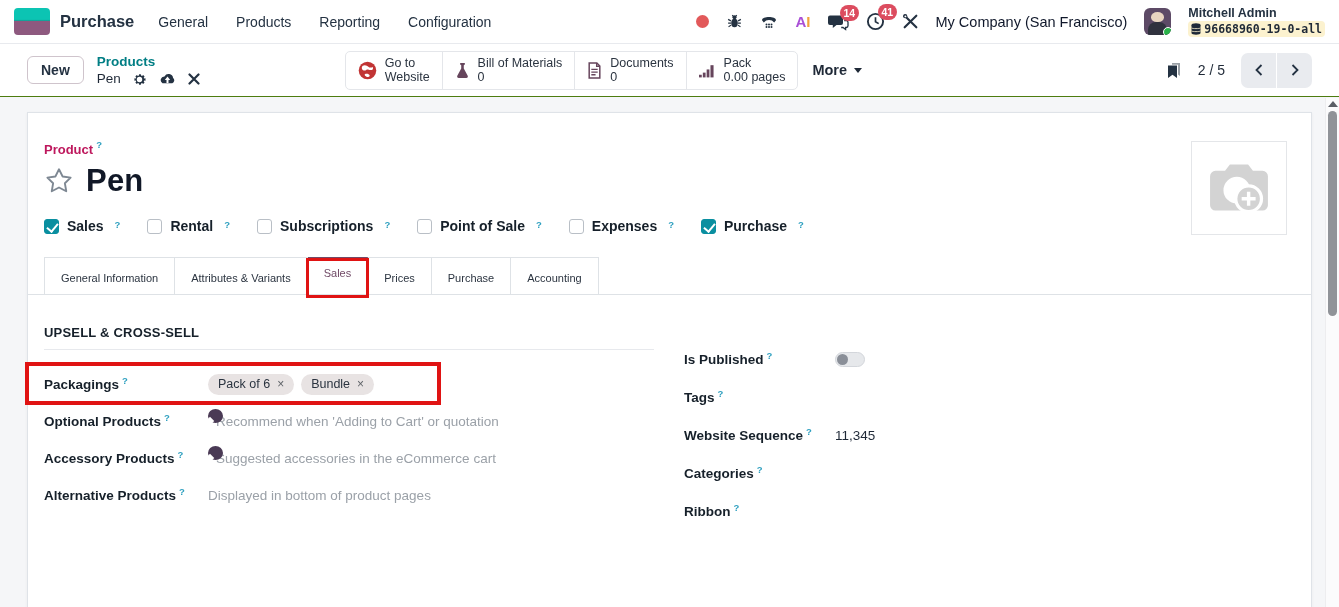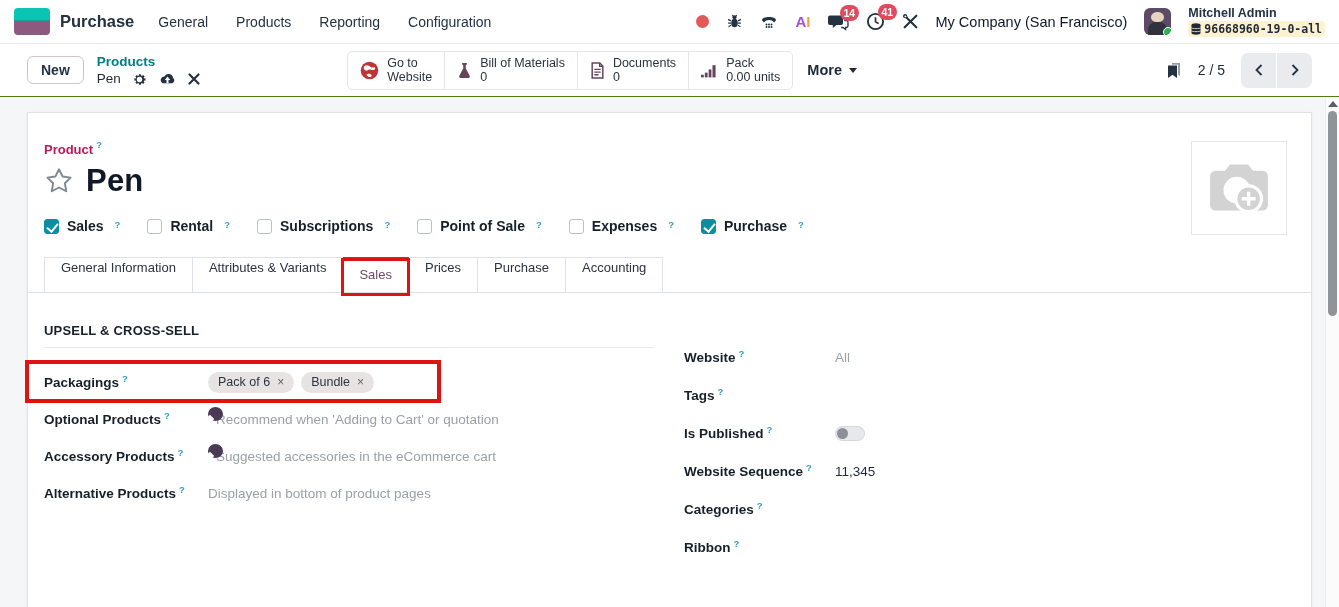--- a/index.html
+++ b/index.html
@@ -106,21 +106,21 @@
   .cb-label { font-size:14px; font-weight:600; color:#16202a; }
 
   .img-placeholder {
     position:absolute; top:28px; right:24px; width:96px; height:94px;
     border:1px solid #e4e6e9; background:#fff; display:flex; align-items:center; justify-content:center; cursor:pointer;
   }
 
   
   .tabs { display:flex; margin:23px -16px 0; padding:0 16px; border-bottom:1px solid #dee2e6; }
   .tab {
-    padding:2px 16px 10px; font-size:13px; color:#2b3440; cursor:pointer;
+    padding:14px 16px 10px; font-size:11px; color:#2b3440; cursor:pointer;
     border:1px solid #dee2e6; border-left:none; border-bottom:none; background:#fff; position:relative;
   }
   .tab:first-child { border-left:1px solid #dee2e6; }
   .tab.active { color:#714B67; border-top:3px solid #714B67; padding-top:7px; }
   .red-box { position:absolute; border:3px solid #e01313; pointer-events:none; z-index:5; }
   .red-box.tab-anno { left:-2px; top:-2px; right:-2px; bottom:-4px; }
 
   
   .form-cols { display:grid; grid-template-columns:610px 610px; column-gap:30px; margin-top:30px; padding-left:0; }
   .group-title {
@@ -299,21 +299,21 @@
         <svg width="17" height="15" viewBox="0 0 16 14">
           <g fill="#66455c">
             <rect x="0" y="11" width="2.6" height="2.5"></rect>
             <rect x="3.6" y="9" width="2.6" height="4.5"></rect>
             <rect x="7.2" y="6" width="2.6" height="7.5"></rect>
             <rect x="10.8" y="2" width="2.9" height="11.5"></rect>
           </g>
         </svg>
         <span class="stat-text">
           <span>Pack</span>
-          <span>0.00 units</span>
+          <span>0.00 pages</span>
         </span>
       </div>
     </div>
     <button class="btn-more">
       <span>More</span>
       <span class="caret-down"></span>
     </button>
   </div>
 
   <div class="pager-zone">
@@ -441,30 +441,26 @@
         <div class="frow">
           <span class="frow-label"><span>Alternative Products</span><sup class="field-help">?</sup></span>
           <span class="frow-value muted">Displayed in bottom of product pages</span>
         </div>
       </div>
     </div>
 
     <div class="rcol">
       <div class="rows">
         <div class="frow">
-          <span class="frow-label"><span>Website</span><sup class="field-help">?</sup></span>
-          <span class="frow-value muted">All</span>
+          <span class="frow-label"><span>Is Published</span><sup class="field-help">?</sup></span>
+          <span class="toggle"></span>
         </div>
         <div class="frow">
           <span class="frow-label"><span>Tags</span><sup class="field-help">?</sup></span>
           <span class="frow-value"></span>
-        </div>
-        <div class="frow">
-          <span class="frow-label"><span>Is Published</span><sup class="field-help">?</sup></span>
-          <span class="toggle"></span>
         </div>
         <div class="frow">
           <span class="frow-label"><span>Website Sequence</span><sup class="field-help">?</sup></span>
           <span class="frow-value">11,345</span>
         </div>
         <div class="frow">
           <span class="frow-label"><span>Categories</span><sup class="field-help">?</sup></span>
           <span class="frow-value"></span>
         </div>
         <div class="frow">

